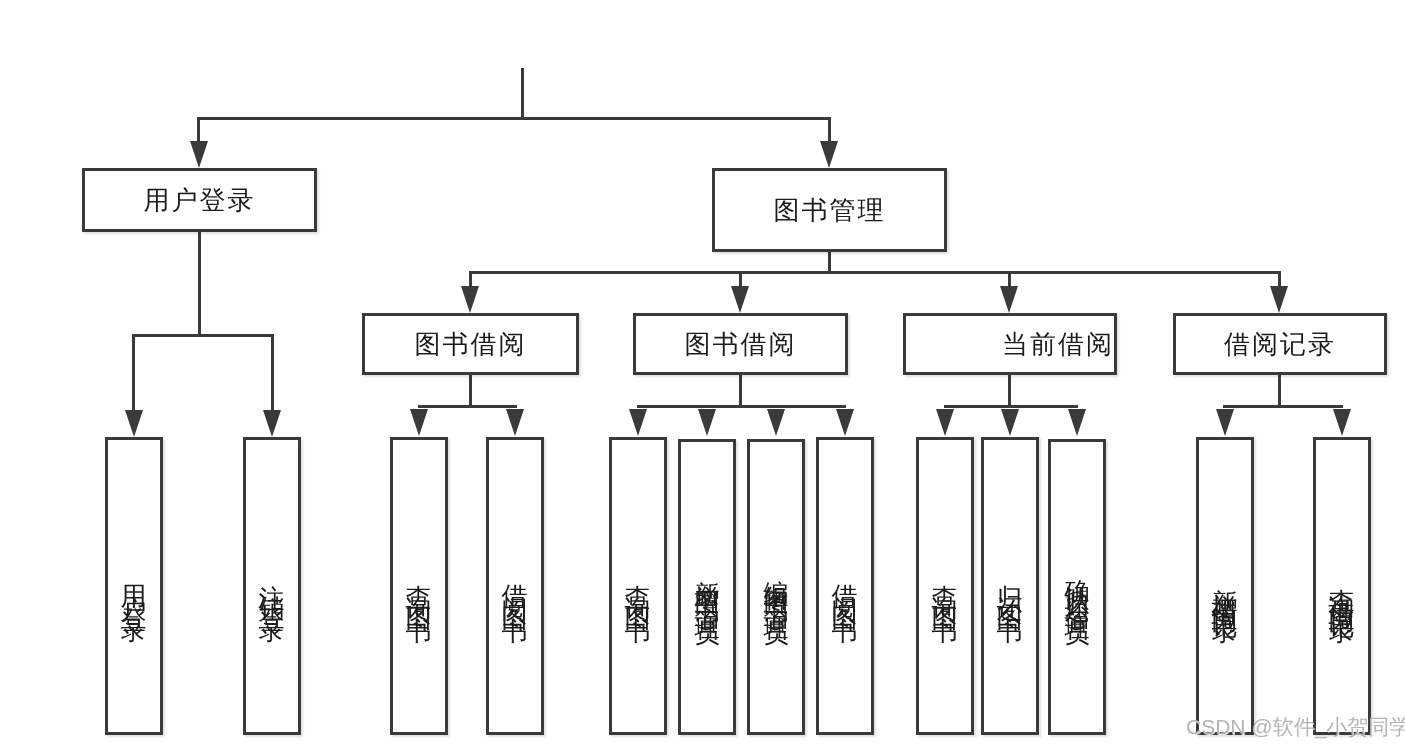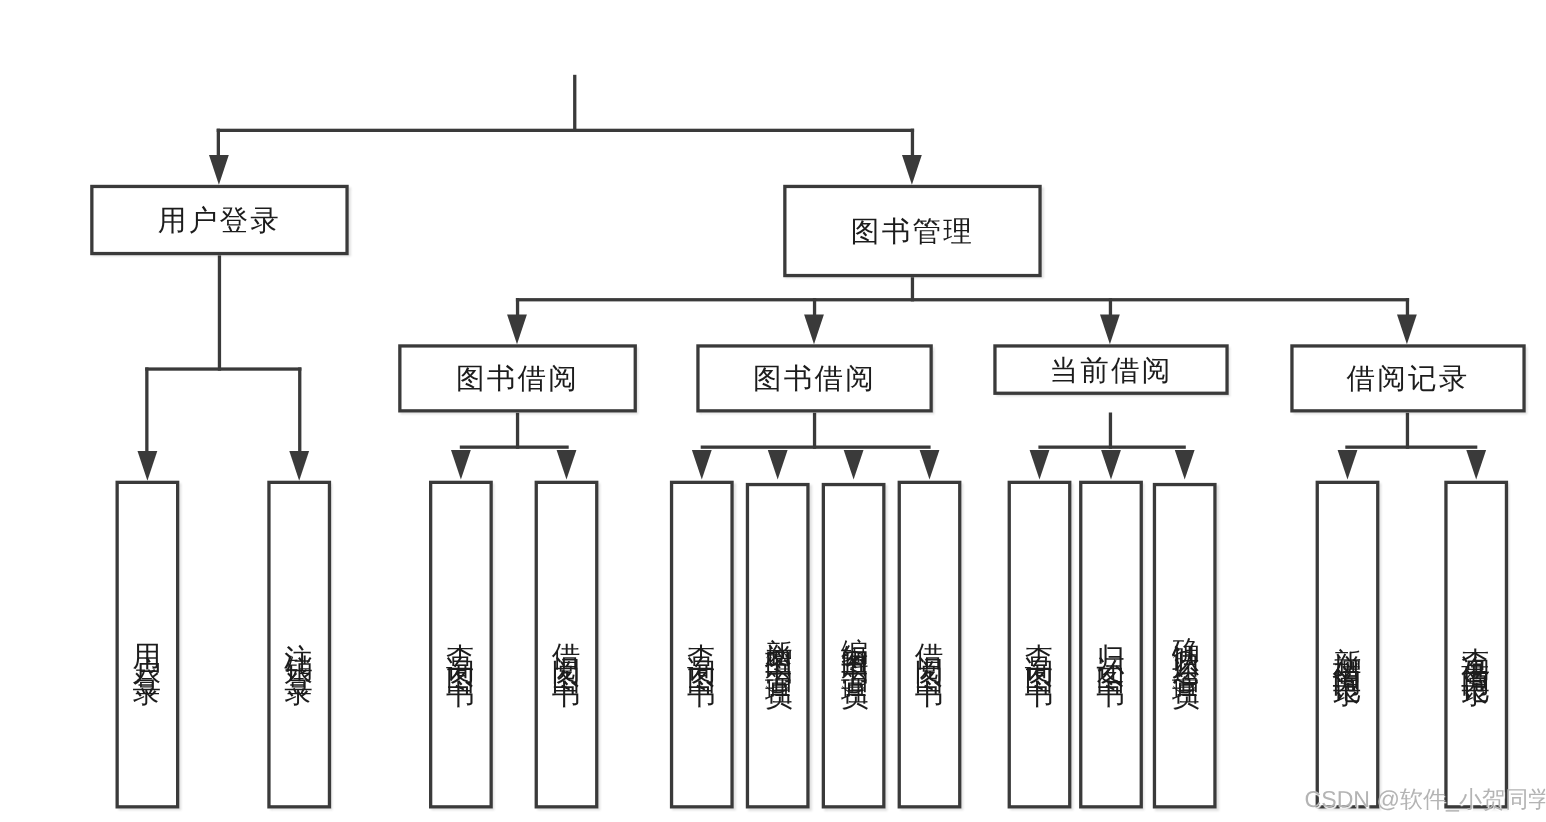--- a/index.html
+++ b/index.html
@@ -90,21 +90,21 @@
   <div class="node" style="left:712px; top:168px; width:235px; height:84px;">
     <span class="hlabel">图书管理</span>
   </div>
 
   <div class="node" style="left:362px; top:313px; width:217px; height:62px;">
     <span class="hlabel">图书借阅</span>
   </div>
   <div class="node" style="left:633px; top:313px; width:215px; height:62px;">
     <span class="hlabel">图书借阅</span>
   </div>
-  <div class="node" style="left:903px; top:313px; width:214px; height:46px;">
+  <div class="node" style="left:903px; top:313px; width:214px; height:62px;justify-content:flex-end;">
     <span class="hlabel">当前借阅</span>
   </div>
   <div class="node" style="left:1173px; top:313px; width:214px; height:62px;">
     <span class="hlabel">借阅记录</span>
   </div>
 
   <div class="node" style="left:105px; top:437px; width:58px; height:298px;">
     <span class="vtext ls-loose">用户登录</span>
   </div>
   <div class="node" style="left:243px; top:437px; width:58px; height:298px;">

